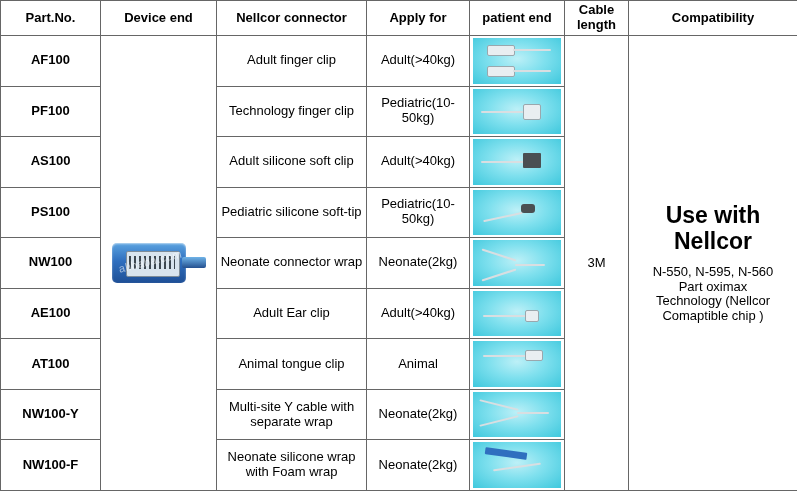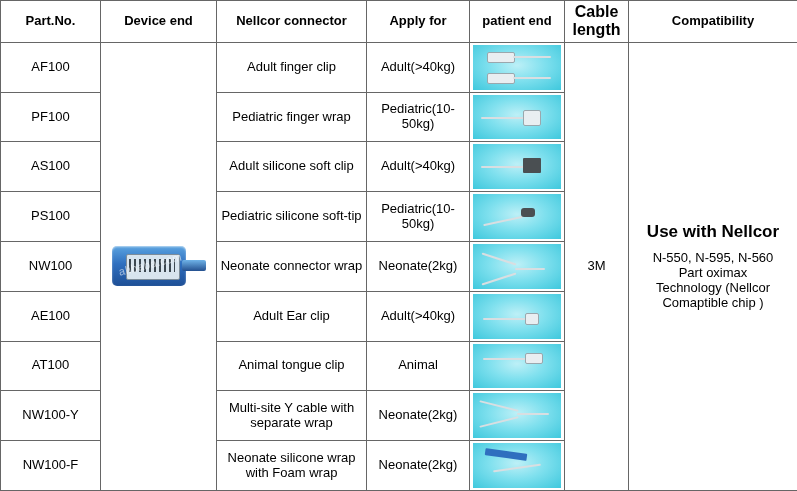--- a/index.html
+++ b/index.html
@@ -29,24 +29,24 @@
     background: #ffffff;
     line-height: 1.15;
   }
   thead th {
     background: #fde9e3;
     font-weight: bold;
     font-size: 14px;
     height: 30px;
   }
   thead th.small-head {
-    font-size: 16px;
+    font-size: 13px;
   }
   td.partno {
-    font-weight: normal;
+    font-weight: bold;
     font-size: 14px;
   }
   
   col.c-part { width: 100px; }
   col.c-device { width: 116px; }
   col.c-prox { width: 150px; }
   col.c-apply { width: 103px; }
   col.c-patient { width: 95px; }
   col.c-cable { width: 64px; }
   col.c-compat { width: 169px; }
@@ -54,21 +54,21 @@
   td.cable {
     font-size: 20px;
     margin-left: 27px;
   }
   td.compat {
     font-size: 15px;
     line-height: 1.45;
   }
   td.compat .hdr {
     font-weight: bold;
-    font-size: 17px;
+    font-size: 23px;
     display: block;
     margin-bottom: 10px;
   }
   
   td.device {
     position: relative;
   }
   .connector {
     position: relative;
     width: 94px;
@@ -195,21 +195,21 @@
         <span class="hdr">Use with Nellcor</span>
         <span>N-550, N-595, N-560</span><br>
         <span>Part oximax</span><br>
         <span>Technology (Nellcor</span><br>
         <span>Comaptible chip )</span>
       </td>
     </tr>
 
     <tr>
       <td class="partno">PF100</td>
-      <td>Pediatric finger wrap</td>
+      <td>Technology finger clip</td>
       <td>Pediatric(10-50kg)</td>
       <td class="patient">
         <div class="photo">
           <div class="wire" style="left:8px;top:22px;width:44px;"></div>
           <div class="sensor" style="left:50px;top:15px;width:16px;height:14px;border-radius:2px;"></div>
         </div>
       </td>
     </tr>
 
     <tr>

